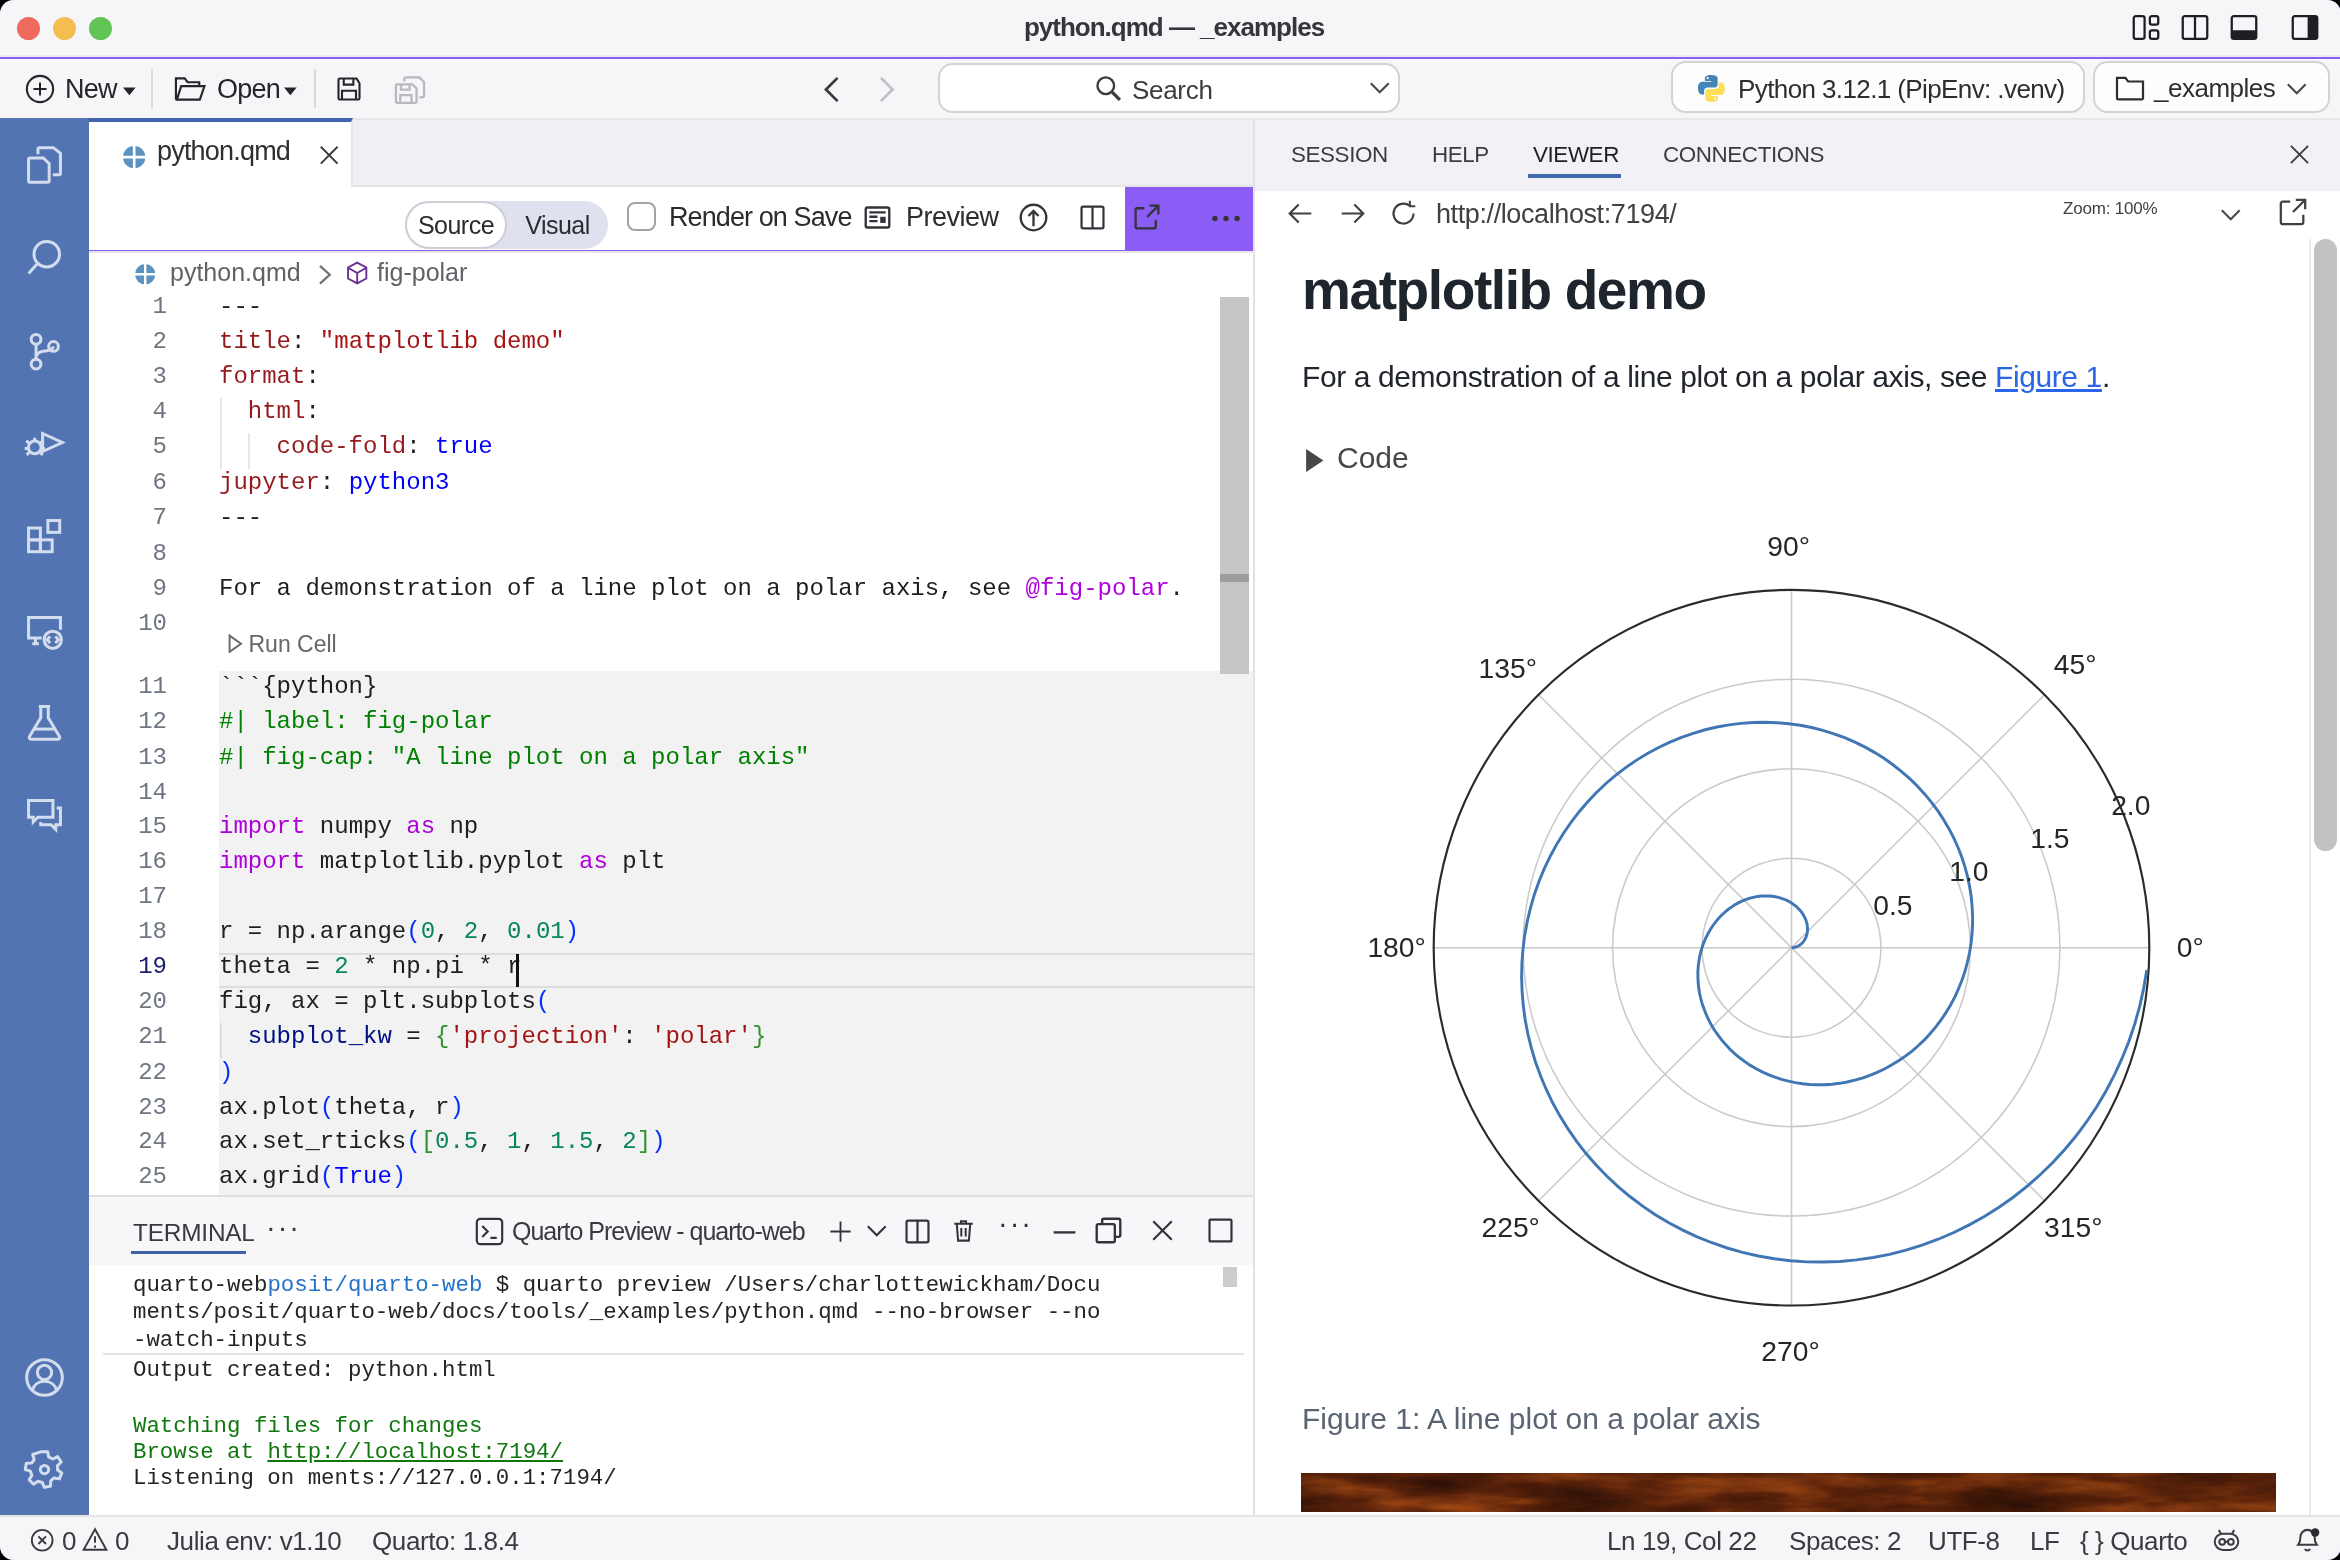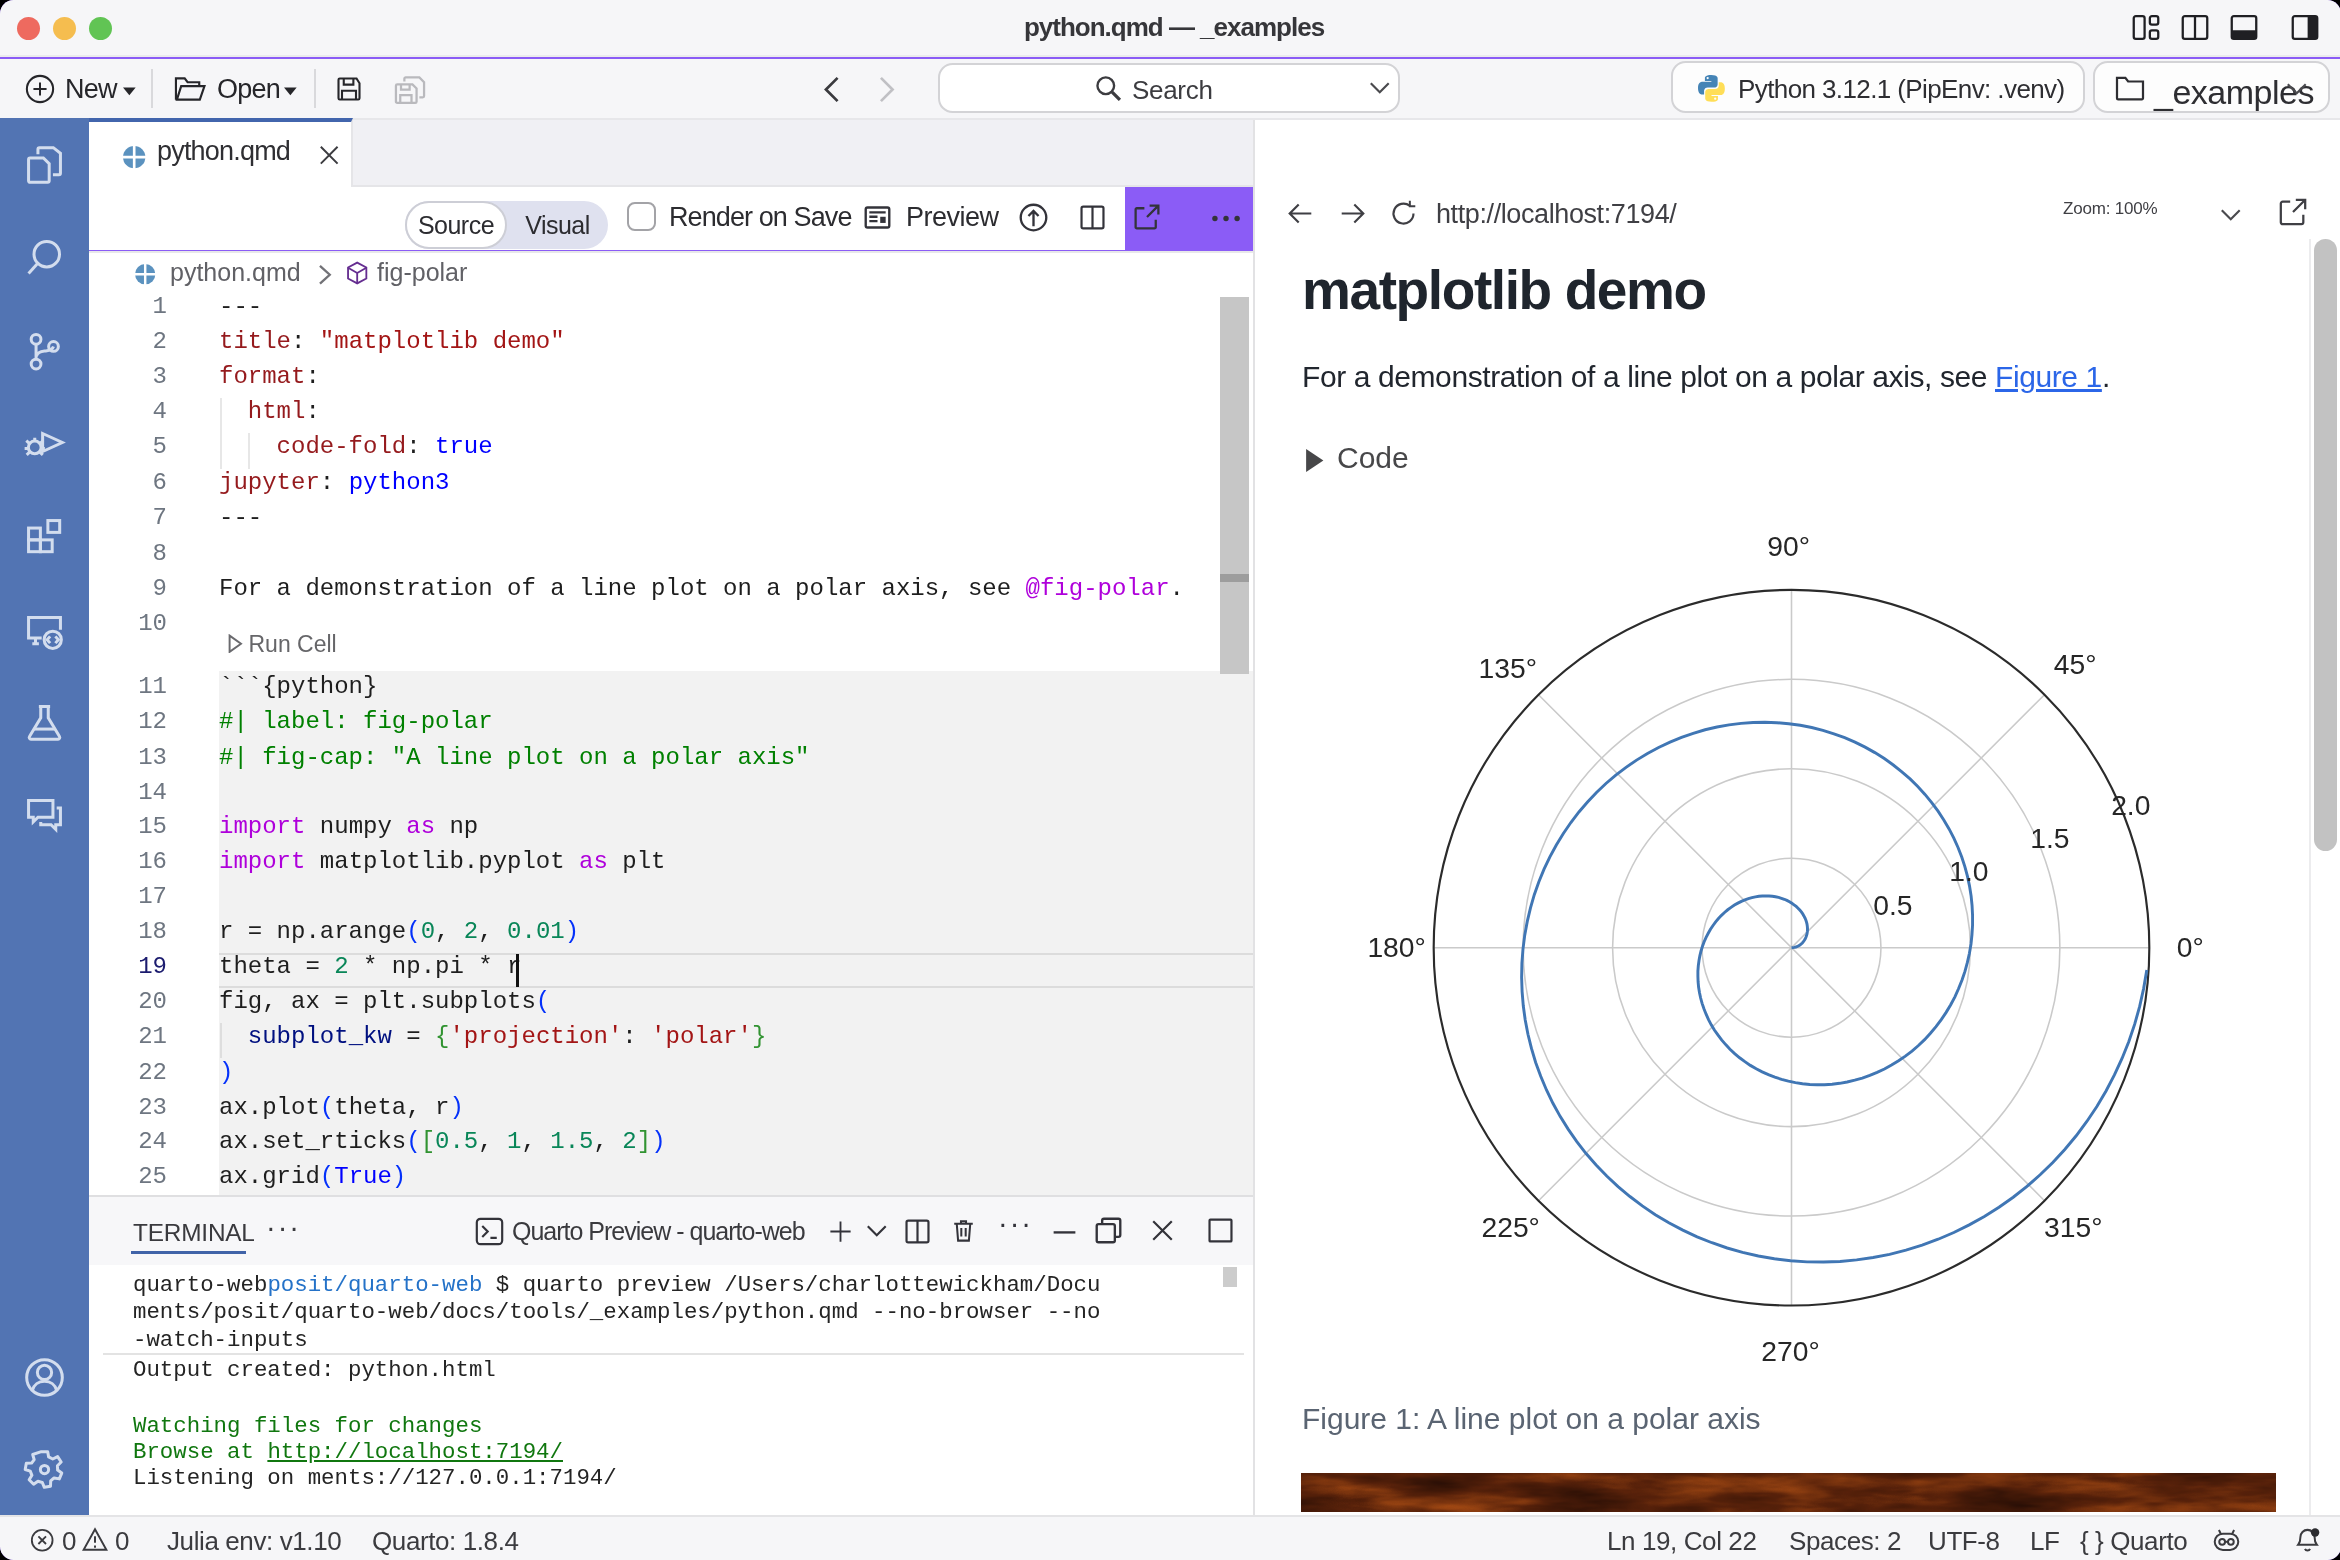--- a/index.html
+++ b/index.html
@@ -145,21 +145,21 @@
       <svg class="abs" style="left:21.5px; top:8.8px;" width="33" height="33" viewBox="0 0 110 110">
         <path fill="#4584b6" d="M54 10c-22 0-21 9.6-21 9.6v10h21.5v3H24.5S10 30.9 10 53.5 22.7 75 22.7 75h7.6V64.5S29.9 52 42.3 52h21.3s11.9.2 11.9-11.5V21.2S77.3 10 54 10zm-11.8 6.6a3.8 3.8 0 1 1 0 7.6 3.8 3.8 0 0 1 0-7.6z"></path>
         <path fill="#ffde57" d="M55.5 99.5c22 0 21-9.6 21-9.6v-10H55v-3h30s14.5 1.7 14.5-21S86.8 34 86.8 34h-7.6v10.5S79.6 57 67.2 57H45.9S34 56.8 34 68.5v19.3s-1.8 11.7 21.5 11.7zm11.8-6.6a3.8 3.8 0 1 1 0-7.6 3.8 3.8 0 0 1 0 7.6z"></path>
       </svg>
       <div class="abs" style="left:65px; top:10.7px; font-size:26px; color:#2e2e32; letter-spacing:-0.6px; white-space:nowrap;">Python 3.12.1 (PipEnv: .venv)</div>
     </div>
     <div class="abs" style="left:2093px; top:2px; width:237px; height:52px; background:#fdfdfd; border:2px solid #d3d3d6; border-radius:14.6px;">
       <svg class="abs" style="left:19.5px; top:11.7px;" width="30" height="26" viewBox="0 0 16 14" fill="none" stroke="#2e2e32" stroke-width="1.2">
           <path d="M1 12.5v-11h4.5l1.5 2h8v9a.6.6 0 0 1-.6.6H1.6a.6.6 0 0 1-.6-.6z"></path>
         </svg>
-      <div class="abs" style="left:59px; top:9.8px; font-size:34px; color:#2e2e32; letter-spacing:-0.5px; white-space:nowrap;">_examples</div>
+      <div class="abs" style="left:59px; top:9.8px; font-size:26px; color:#2e2e32; letter-spacing:-0.5px; white-space:nowrap;">_examples</div>
       <svg class="abs" style="left:191px; top:18.5px;" width="21.5" height="13.7" viewBox="0 0 12 7" fill="none" stroke="#4a4a4e" stroke-width="1.2">
           <path d="M1 1l5 5 5-5"></path>
         </svg>
     </div>
   </div>
 
   <div class="activitybar" id="activitybar">
 
     <svg class="aicon" style="top:24.4px;" viewBox="0 0 24 24" fill="none" stroke="#d3ddee" stroke-width="1.6">
         <path d="M8.5 6.5V3.8a.8.8 0 0 1 .8-.8h7.4L20.5 6v10.7a.8.8 0 0 1-.8.8h-3.2"></path>
@@ -389,20 +389,30 @@
     <div class="tline" style="top:130px;">-watch-inputs</div>
     <div class="abs" style="left:13.7px; top:156px; width:1141px; height:2px; background:#e3e3e3;"></div>
     <div class="tline" style="top:160px;">Output created: python.html</div>
     <div class="tline" style="top:216px; color:#10770f;">Watching files for changes</div>
     <div class="tline" style="top:242px; color:#10770f;">Browse at <span style="text-decoration:underline;">http://localhost:7194/</span></div>
     <div class="tline" style="top:268px;">Listening on ments://127.0.0.1:7194/</div>
     <div class="abs" style="left:1134px; top:70px; width:13.7px; height:19.5px; background:#ccc;"></div>
   </div>
 
   <div class="rpanel" id="rpanel">
+    <div class="rtabs" id="rtabs">
+      <div class="rtab" style="left:36px;">SESSION</div>
+      <div class="rtab" style="left:177px;">HELP</div>
+      <div class="rtab" style="left:278px; color:#1f1f23;">VIEWER</div>
+      <div class="rtab" style="left:408px;">CONNECTIONS</div>
+      <div class="abs" style="left:273px; top:56px; width:93px; height:3.9px; background:#4169b0;"></div>
+      <svg class="abs" style="left:1032px; top:24.4px;" width="25" height="25" viewBox="0 0 16 16" fill="none" stroke="#3c3c40" stroke-width="1.2">
+          <path d="M2.5 2.5l11 11M13.5 2.5l-11 11"></path>
+        </svg>
+    </div>
     <div class="rnav" id="rnav">
       <svg class="abs" style="left:31px; top:8.8px;" width="29" height="27" viewBox="0 0 16 15" fill="none" stroke="#3f3f44" stroke-width="1.2">
           <path d="M14 7.5H2M7 2.5l-5 5 5 5"></path>
         </svg>
       <svg class="abs" style="left:83px; top:8.8px;" width="29" height="27" viewBox="0 0 16 15" fill="none" stroke="#3f3f44" stroke-width="1.2">
           <path d="M2 7.5h12M9 2.5l5 5-5 5"></path>
         </svg>
       <svg class="abs" style="left:134px; top:7.8px;" width="29" height="29" viewBox="0 0 16 16" fill="none" stroke="#3f3f44" stroke-width="1.2">
           <path d="M13.5 8a5.5 5.5 0 1 1-2.1-4.3"></path>
           <path d="M11.5 1v3h3" stroke-width="1.1"></path>

